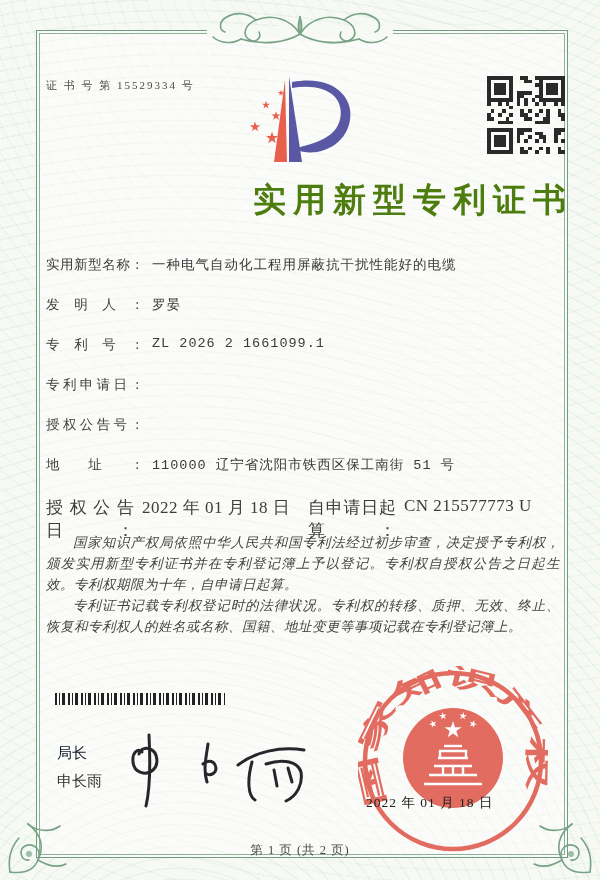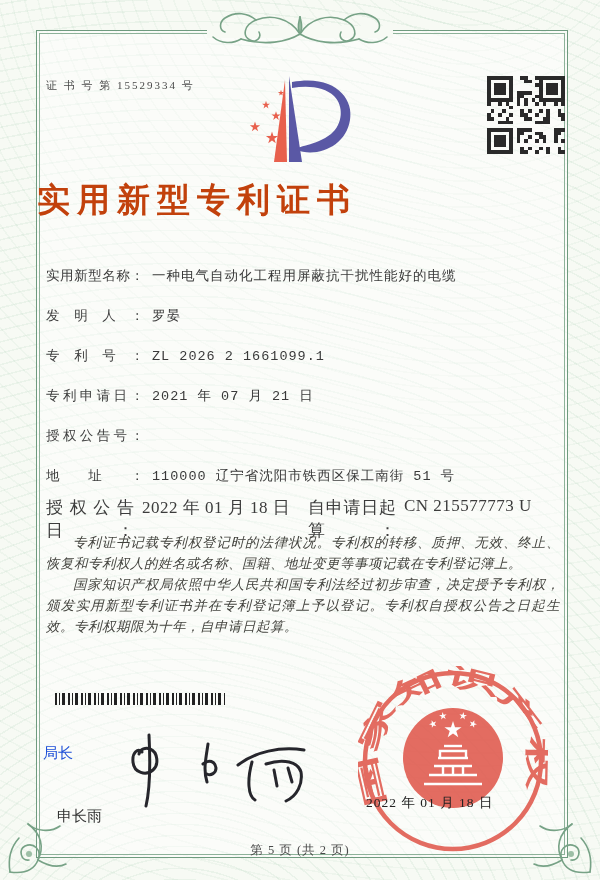--- a/index.html
+++ b/index.html
@@ -12,39 +12,39 @@
       repeating-radial-gradient(circle at 78% -12%, rgba(120,180,140,0.07) 0 1.5px, rgba(0,0,0,0) 1.5px 13px);
     color:#3c3c3c;
   }
   .frame{
     position:absolute;left:36px;top:30px;width:530px;height:826px;
     border:1.5px solid #6f9b7f;background:rgba(255,255,255,0.45);
   }
   .frame::after{content:'';position:absolute;inset:2px;border:1px solid #8db299;}
   .abs{position:absolute;}
   .cert-no{left:46px;top:78px;font-size:11px;letter-spacing:2px;color:#4a4a4a;}
-  .title{left:36px;top:178px;width:530px;text-align:left;font-size:33px;font-weight:bold;
-         letter-spacing:7px;padding-left:1px;color:#c2410c;}
+  .title{left:36px;top:178px;width:530px;text-align:right;font-size:33px;font-weight:bold;
+         letter-spacing:7px;padding-left:7px;color:#4d7c0f;}
   .content{left:46px;top:256px;width:514px;font-size:13.5px;}
-  .frow{display:flex;align-items:center;height:40px;}
+  .frow{display:flex;align-items:flex-start;height:40px;}
   .flabel{display:inline-block;width:98px;text-align:justify;text-align-last:justify;
           flex:none;color:#3f3f3f;}
   .fvalue{flex:1;letter-spacing:1px;color:#3a3a3a;padding-left:8px;font-family:Liberation Mono, monospace;}
   .grant{display:flex;height:40px;font-size:17px;}
   .gpair1{width:262px;display:flex;flex:none;}
   .gpair2{display:flex;flex:1;}
   .glabel{display:inline-block;width:88px;flex:none;text-align:justify;text-align-last:justify;}
   .gvalue{padding-left:8px;letter-spacing:0.5px;}
   .paras{left:46px;top:532px;width:514px;font-size:13.5px;line-height:21px;
          text-align:justify;font-style:italic;color:#44443f;letter-spacing:0.5px;}
   .paras p{margin:0;text-indent:2em;}
   .barcode{left:55px;top:693px;width:170px;height:12px;
      background:repeating-linear-gradient(90deg,#222 0 2px,transparent 2px 4px,#222 4px 5px,transparent 5px 7px,#222 7px 10px,transparent 10px 13px);}
-  .sig-title{left:43px;top:744px;font-size:15px;color:#1d4ed8;}
-  .sig-name{left:57px;top:772px;font-size:15px;color:#333;margin-top:35px;}
+  .sig-title{left:57px;top:744px;font-size:15px;color:#0f172a;}
+  .sig-name{left:57px;top:772px;font-size:15px;color:#333;}
   .seal-date{left:366px;top:794px;font-size:13.5px;color:#222;letter-spacing:1px;z-index:5;}
   .footer{left:0;top:842px;width:600px;text-align:center;font-size:12.5px;color:#4a4a4a;letter-spacing:1px;}
   svg{display:block;}
 </style>
 </head>
 <body>
 
 <div class="frame"></div>
 
 <svg class="abs" style="left:195px;top:6px;" width="210" height="44" viewBox="0 0 210 44">
@@ -309,21 +309,20 @@
   <div class="frow">
     <span class="flabel">发明人：</span>
     <span class="fvalue">罗晏</span>
   </div>
   <div class="frow">
     <span class="flabel">专利号：</span>
     <span class="fvalue">ZL 2026 2 1661099.1</span>
   </div>
   <div class="frow">
     <span class="flabel">专利申请日：</span>
-    <span class="fvalue">2021 年 07 月 21 日</span>
   </div>
   <div class="frow">
     <span class="flabel">授权公告号：</span>
   </div>
   <div class="frow">
     <span class="flabel">地址：</span>
     <span class="fvalue">110000 辽宁省沈阳市铁西区保工南街 51 号</span>
   </div>
   <div class="grant">
     <span class="gpair1">
@@ -331,22 +330,22 @@
       <span class="gvalue">2022 年 01 月 18 日</span>
     </span>
     <span class="gpair2">
       <span class="glabel">自申请日起算：</span>
       <span class="gvalue">CN 215577773 U</span>
     </span>
   </div>
 </div>
 
 <div class="abs paras">
+  <p>国家知识产权局依照中华人民共和国专利法经过初步审查，决定授予专利权，颁发实用新型专利证书并在专利登记簿上予以登记。专利权自授权公告之日起生效。专利权期限为十年，自申请日起算。</p>
   <p>专利证书记载专利权登记时的法律状况。专利权的转移、质押、无效、终止、恢复和专利权人的姓名或名称、国籍、地址变更等事项记载在专利登记簿上。</p>
-  <p>国家知识产权局依照中华人民共和国专利法经过初步审查，决定授予专利权，颁发实用新型专利证书并在专利登记簿上予以登记。专利权自授权公告之日起生效。专利权期限为十年，自申请日起算。</p>
 </div>
 
 <div class="abs barcode"></div>
 
 <div class="abs sig-title">局长</div>
 <div class="abs sig-name">申长雨</div>
 
 <svg class="abs" style="left:118px;top:722px;" width="200" height="90" viewBox="0 0 200 90">
   <g stroke="#26262c" stroke-width="3" fill="none" stroke-linecap="round" stroke-linejoin="round">
     <path d="M24,30 C20,26 14,30 15,40 C16,51 28,54 35,48 C41,43 40,30 32,27 C28,25 22,27 21,32"></path>
@@ -383,13 +382,13 @@
       <path d="M80,92 h30 M76,100 h38 M71,109 h48 M66,118 h58"></path>
       <path d="M82,92 v-7 h26 v7"></path>
       <path d="M86,80 h18"></path>
       <path d="M85,100 v9 M95,100 v9 M105,100 v9"></path>
     </g>
   </g>
 </svg>
 
 <div class="abs seal-date">2022 年 01 月 18 日</div>
 
-<div class="abs footer">第 5 页 (共 2 页)</div>
+<div class="abs footer">第 1 页 (共 2 页)</div>
 
 </body></html>

